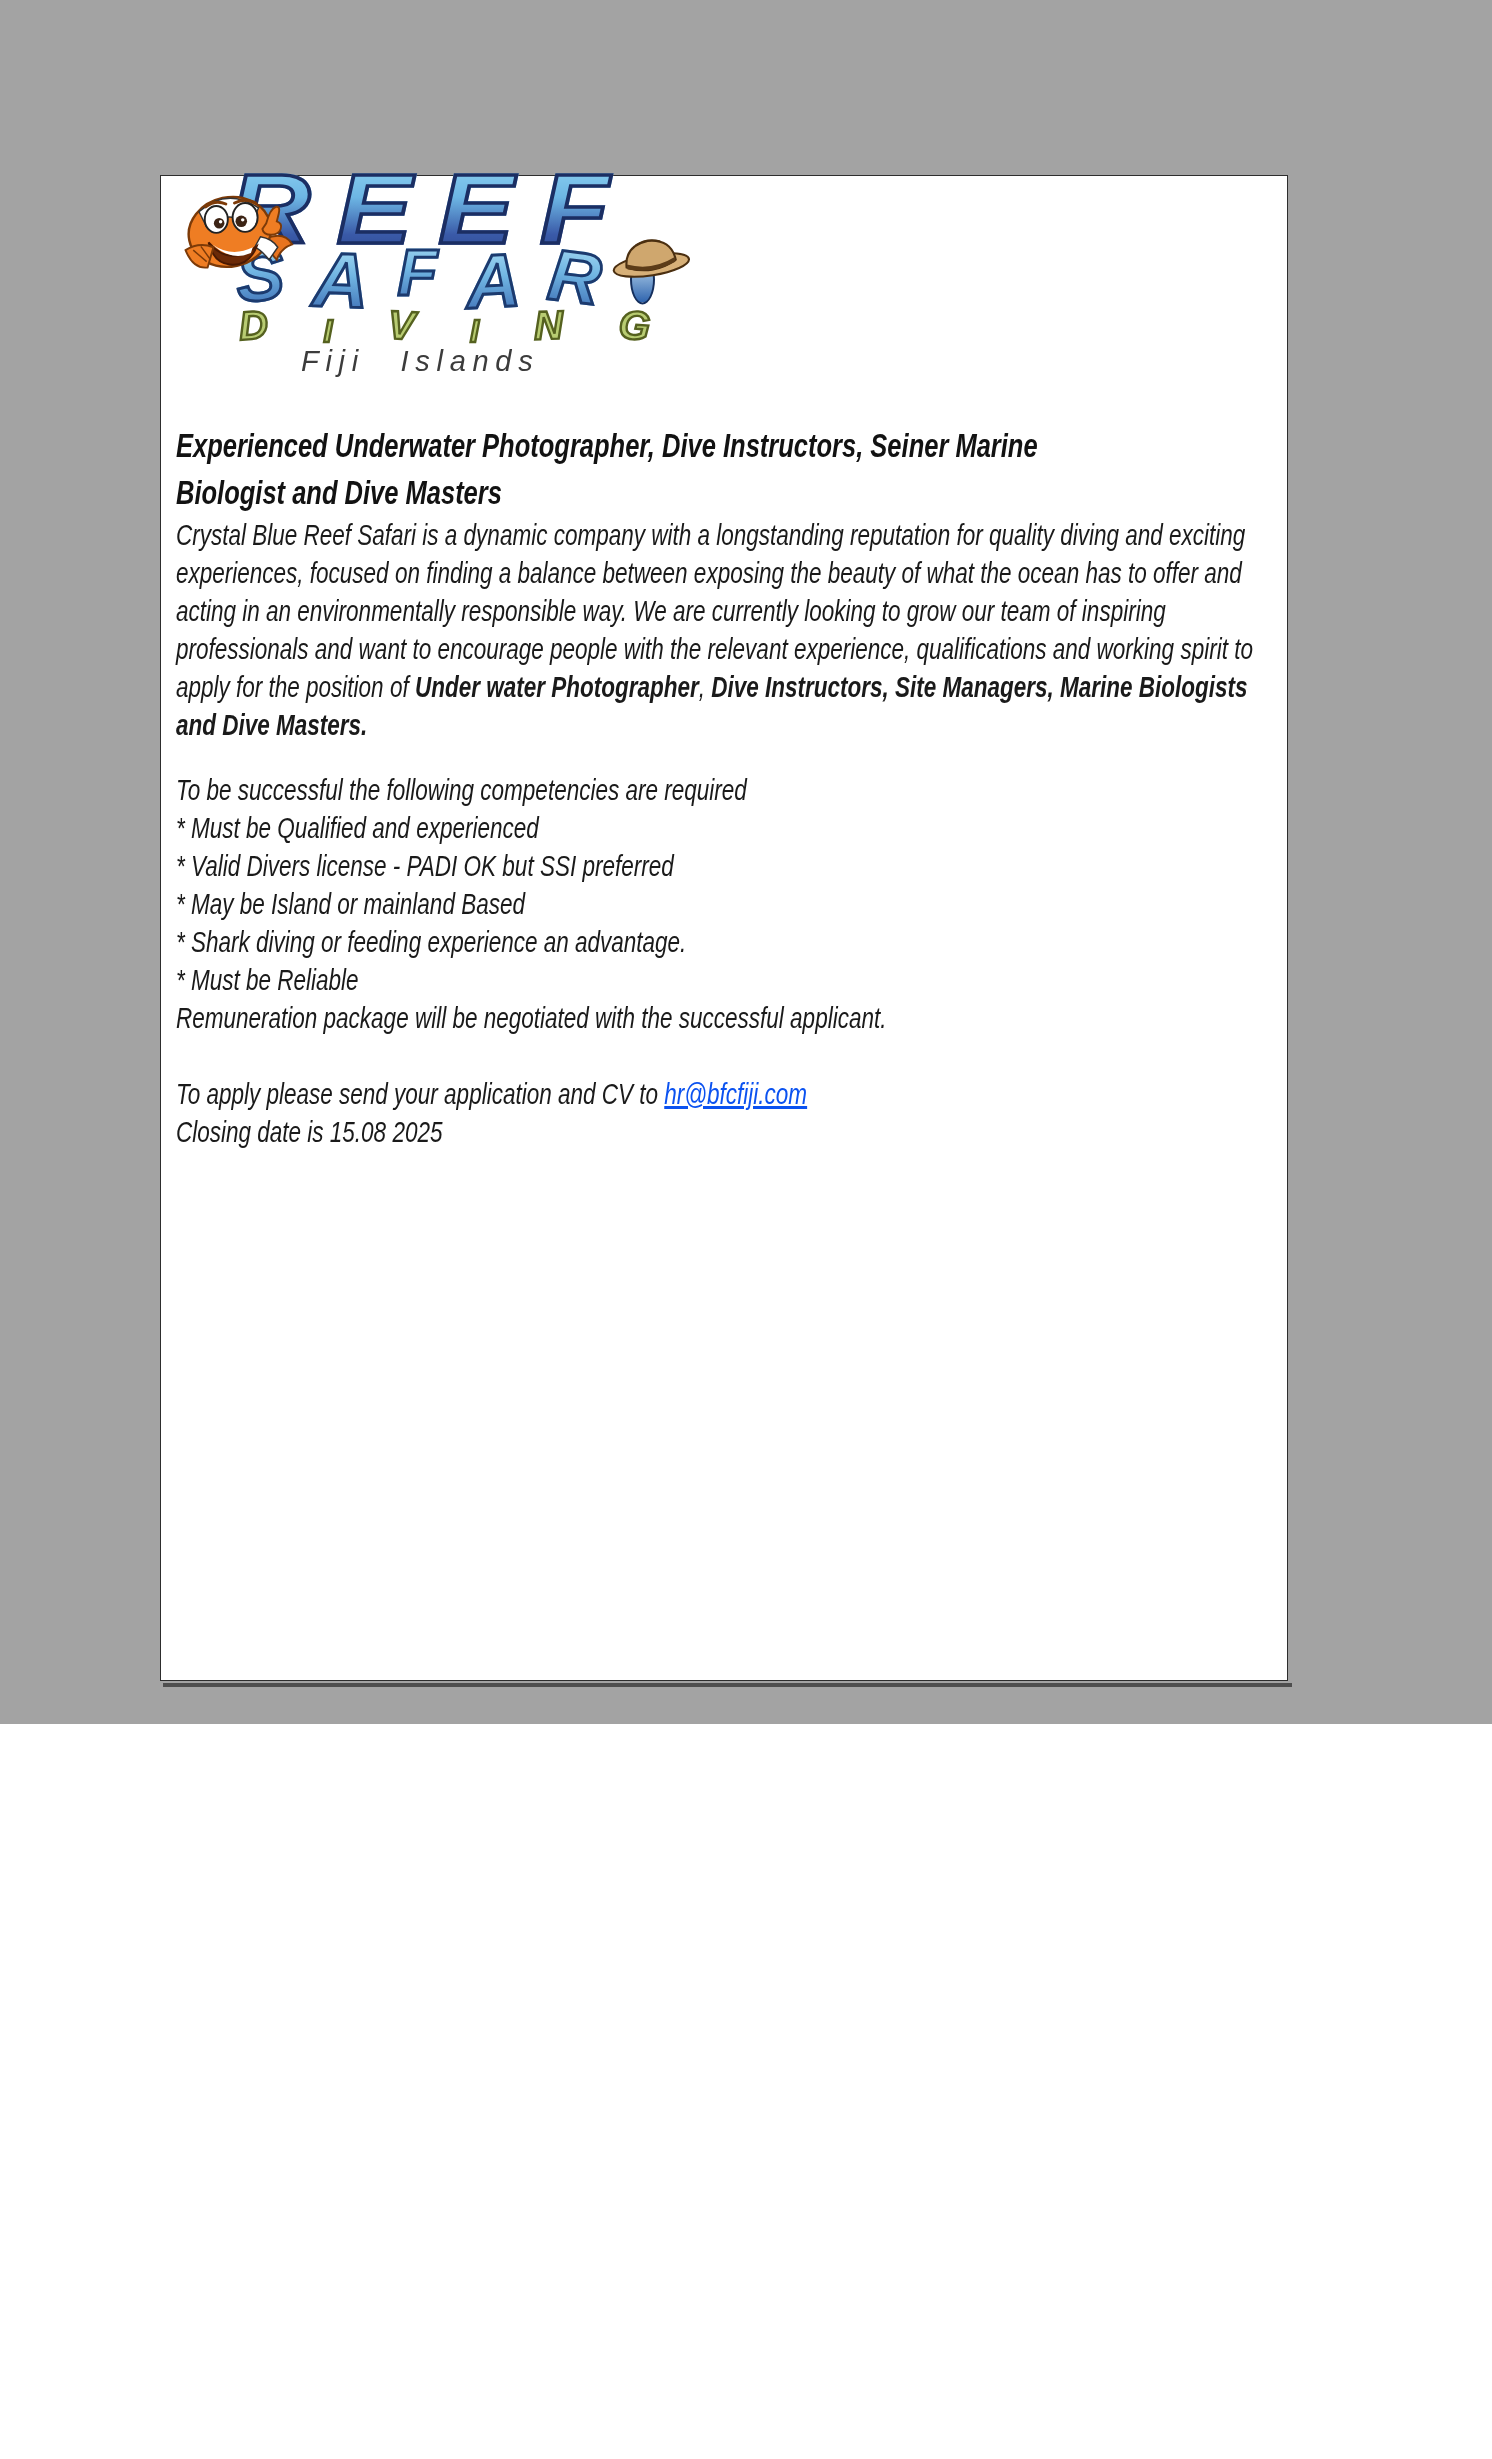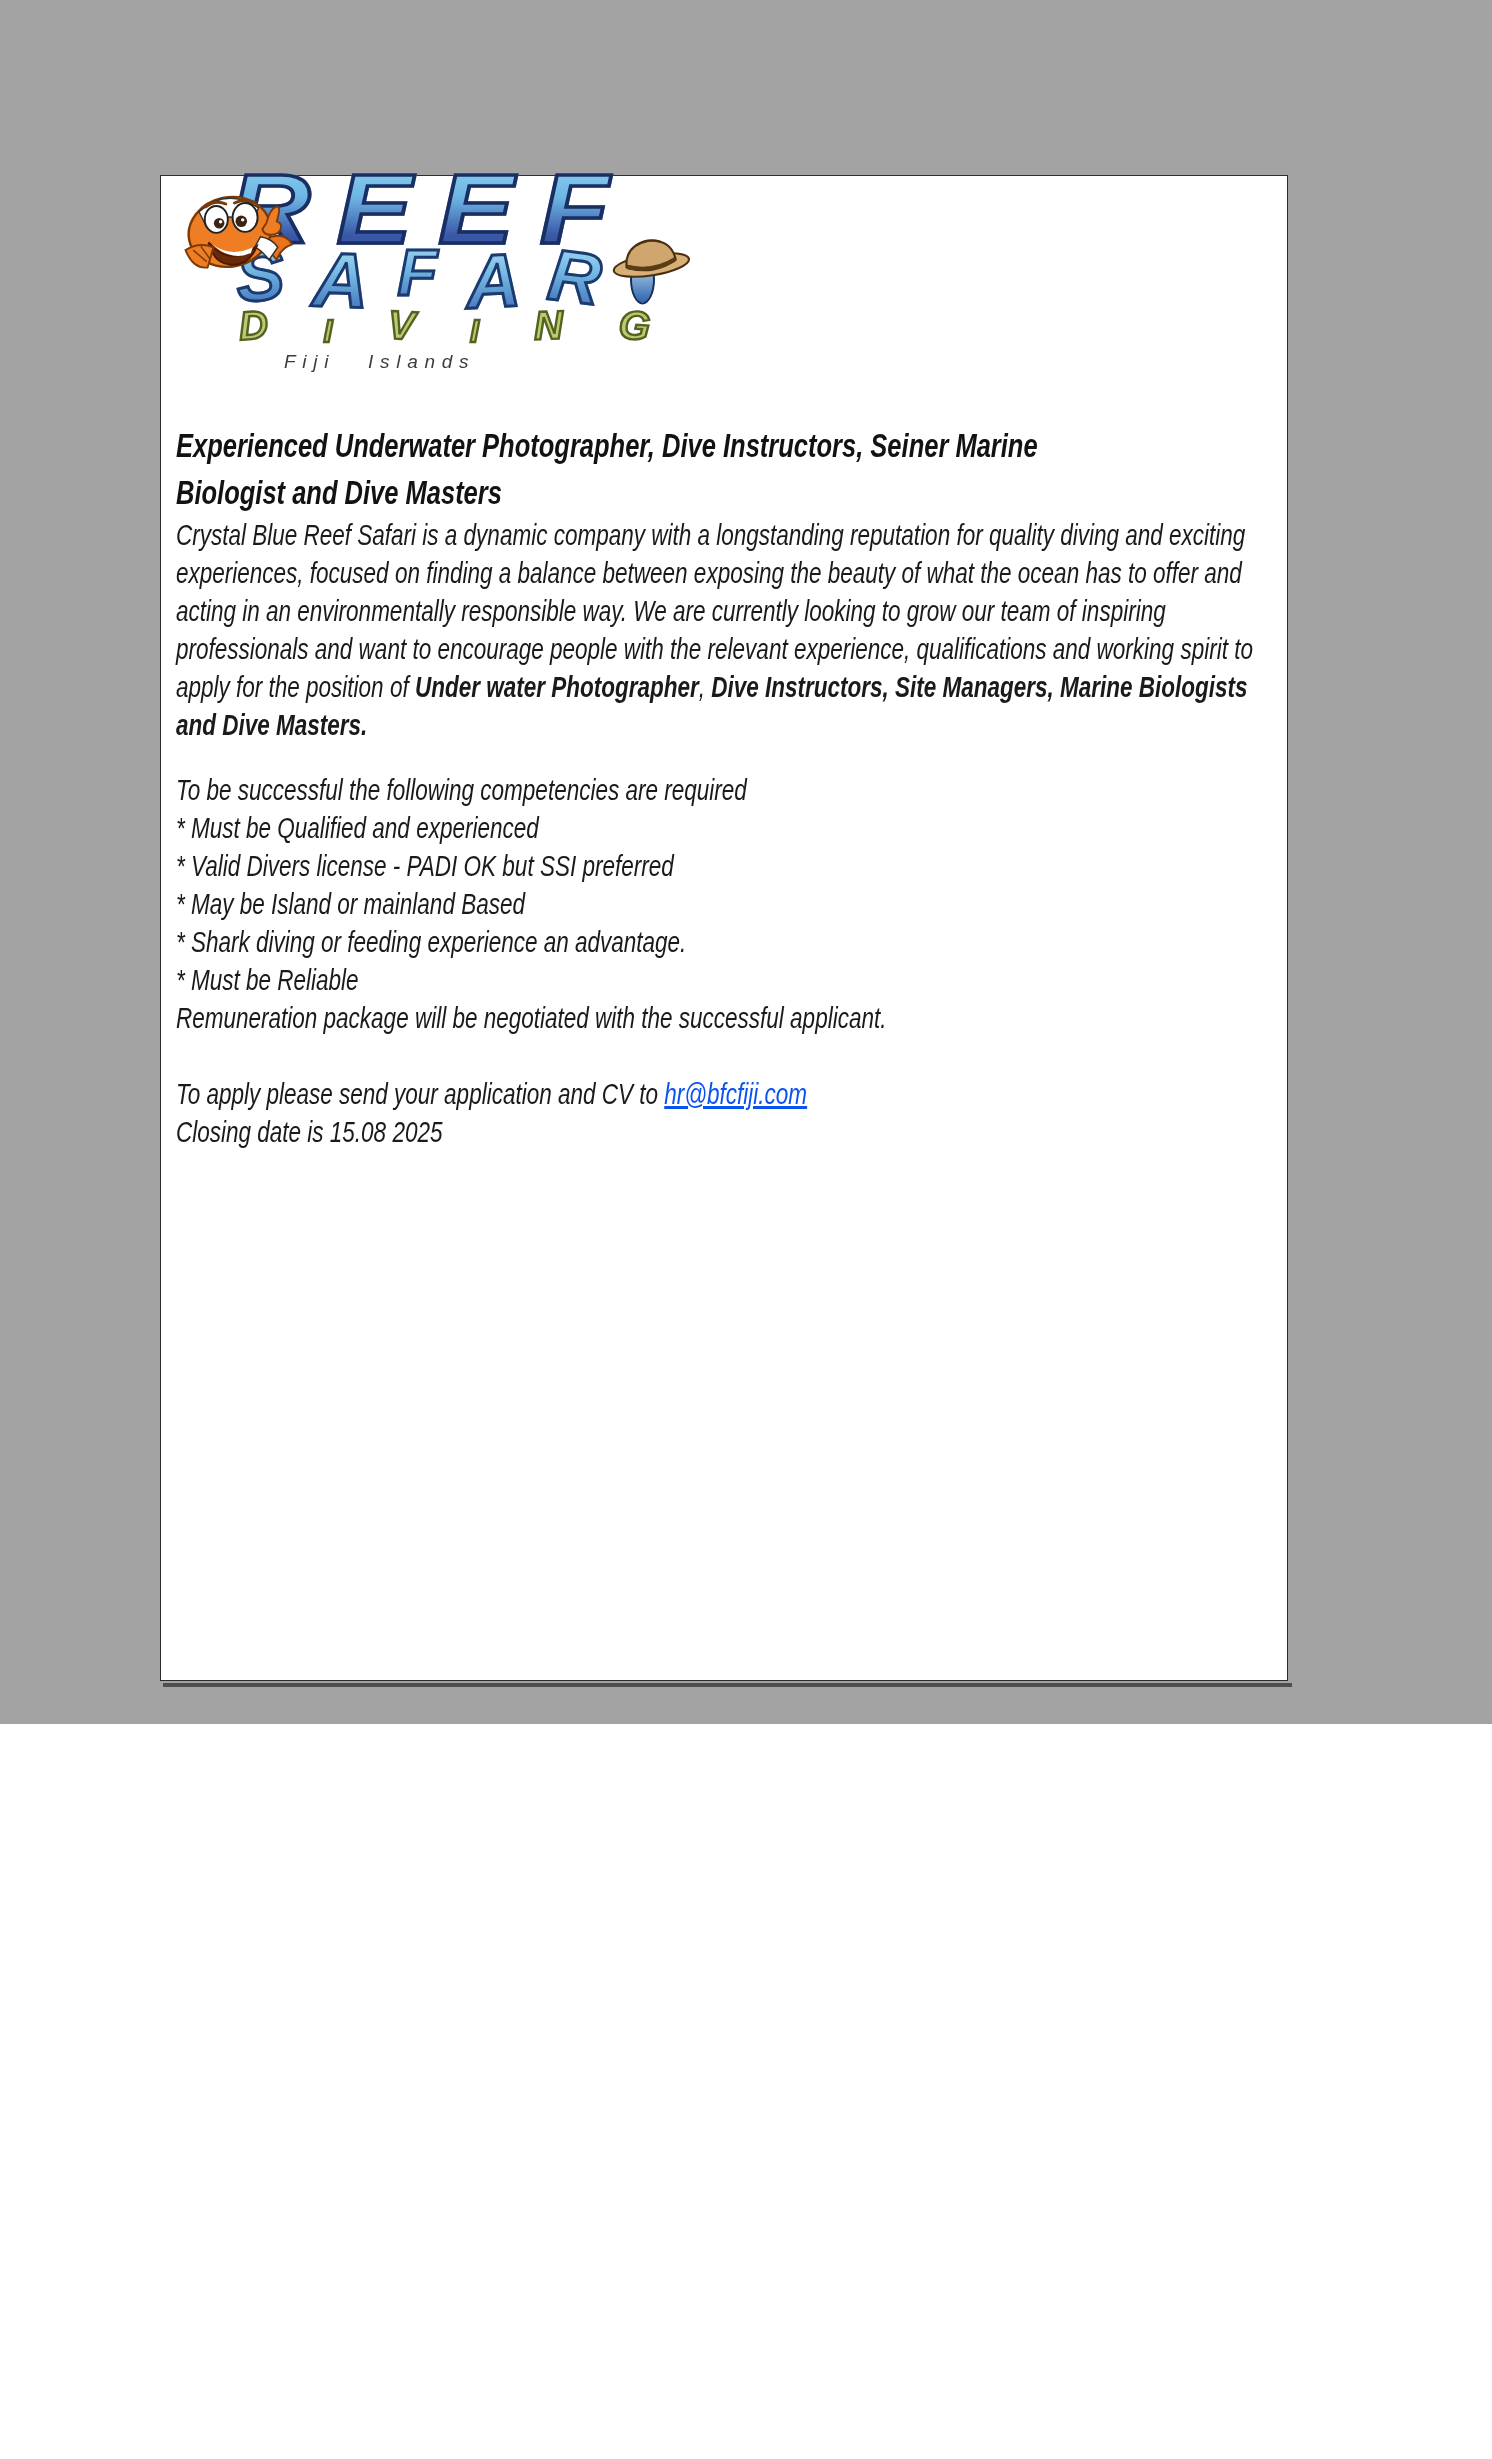--- a/index.html
+++ b/index.html
@@ -77,22 +77,22 @@
     -webkit-text-stroke: 2.4px #55611f;
   }
   .diving-row .d-letter:nth-child(1) { transform: rotate(-4deg); }
   .diving-row .d-letter:nth-child(2),
   .diving-row .d-letter:nth-child(4) { font-size: 32px; transform: translateY(5.8px); }
   .diving-row .d-letter:nth-child(3) { transform: rotate(3deg); }
   .diving-row .d-letter:nth-child(5) { transform: rotate(-2deg); }
   .diving-row .d-letter:nth-child(6) { transform: rotate(4deg); }
 
   .fiji {
-    position: absolute; left: 123px; top: 171px;
-    font-size: 19px; line-height: 29px; font-weight: 500;
+    position: absolute; left: 140px; top: 171px;
+    font-size: 29px; line-height: 29px; font-weight: 500;
     letter-spacing: 6.7px; word-spacing: 21px;
     color: #3c3c3c; white-space: nowrap;
   }
 
   
   .content {
     margin-left: 15.4px;
     width: 1460px;
     transform: scaleX(0.75); transform-origin: 0 0;
     color: #1a1a1a;

